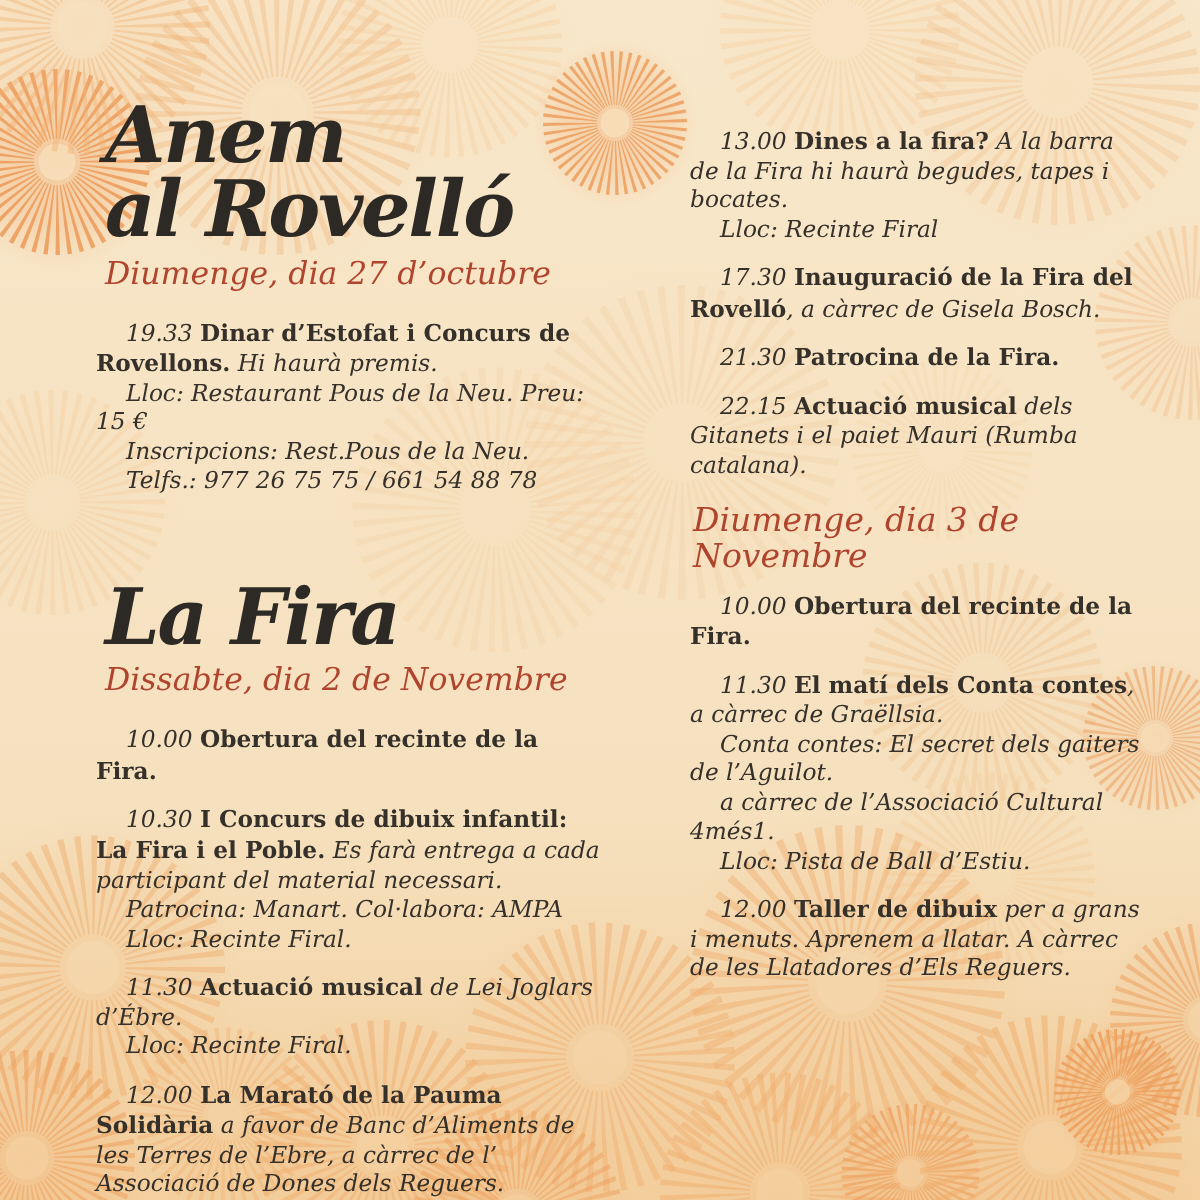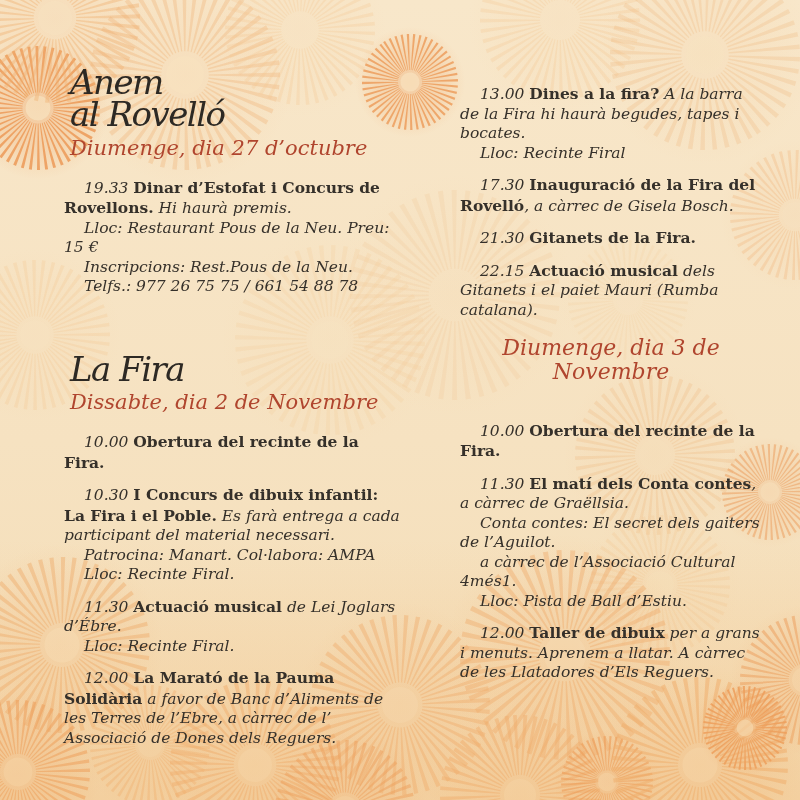--- a/index.html
+++ b/index.html
@@ -6,22 +6,22 @@
   body{width:800px;height:800px;overflow:hidden;background:#f6e3c3;}
   .poster{position:relative;width:800px;height:800px;
           font-family:"DejaVu Serif","Liberation Serif",serif;
           background:linear-gradient(180deg,#f8e7ca 0%,#f6e2c1 55%,#f4ddb6 100%);}
   #bg{position:absolute;left:0;top:0;width:800px;height:800px;display:block;}
   .col{position:absolute;top:0;}
   .col.left{left:64px;width:338px;padding-top:66px;}
   .col.right{left:460px;width:300px;padding-top:84px;}
   .sec-head{margin:0 0 18px 0;}
   .sec-head.gap{margin-top:56px;}
-  .sec-head.gap-sm{margin-top:16px;margin-bottom:36px;text-align:center;}
-  .h-title{font-style:italic;font-weight:400;font-size:34px;line-height:.95;
+  .sec-head.gap-sm{margin-top:16px;margin-bottom:9px;}
+  .h-title{font-style:italic;font-weight:700;font-size:52px;line-height:.95;
            letter-spacing:-1.5px;color:#2d2924;padding-left:6px;}
   .h-title .tline{display:block;}
   .h-date{font-style:italic;font-weight:400;font-size:21px;line-height:1.1;
           color:#b0452e;margin-top:6px;padding-left:6px;}
   .h-date.lg{font-size:22px;padding-left:2px;}
   .event{font-size:15.5px;line-height:1.26;color:#35302a;text-indent:20px;
          margin:0 0 12px 0;}
   .event .time{font-style:italic;}
   .event .etitle{font-weight:700;font-style:normal;text-align:center;}
   .event .edetail{font-style:italic;}
@@ -206,21 +206,21 @@
         <div class="h-date">Dissabte, dia 2 de Novembre</div>
       </div>
       <p class="event"><span class="time">10.00 </span><b class="etitle">Obertura del recinte de la Fira.</b></p>
       <p class="event"><span class="time">10.30 </span><b class="etitle">I Concurs de dibuix infantil: La Fira i el Poble.</b><span class="edetail"> Es farà entrega a cada participant del material necessari.</span><span class="eline">Patrocina: Manart. Col·labora: AMPA</span><span class="eline">Lloc: Recinte Firal.</span></p>
       <p class="event"><span class="time">11.30 </span><b class="etitle">Actuació musical</b><span class="edetail"> de Lei Joglars d’Ébre.</span><span class="eline">Lloc: Recinte Firal.</span></p>
       <p class="event"><span class="time">12.00 </span><b class="etitle">La Marató de la Pauma Solidària</b><span class="edetail"> a favor de Banc d’Aliments de les Terres de l’Ebre, a càrrec de l’ Associació de Dones dels Reguers.</span></p>
     </div>
   <div class="col right" id="col-right">
       <p class="event"><span class="time">13.00 </span><b class="etitle">Dines a la fira?</b><span class="edetail"> A la barra de la Fira hi haurà begudes, tapes i bocates.</span><span class="eline">Lloc: Recinte Firal</span></p>
       <p class="event"><span class="time">17.30 </span><b class="etitle">Inauguració de la Fira del Rovelló</b><span class="edetail">, a càrrec de Gisela Bosch.</span></p>
-      <p class="event"><span class="time">21.30 </span><b class="etitle">Gitanets de la Fira.</b></p>
+      <p class="event"><span class="time">21.30 </span><b class="etitle">Patrocina de la Fira.</b></p>
       <p class="event"><span class="time">22.15 </span><b class="etitle">Actuació musical</b><span class="edetail"> dels Gitanets i el paiet Mauri (Rumba catalana).</span></p>
       <div class="sec-head gap-sm">
         <div class="h-date lg">Diumenge, dia 3 de Novembre</div>
       </div>
       <p class="event"><span class="time">10.00 </span><b class="etitle">Obertura del recinte de la Fira.</b></p>
       <p class="event"><span class="time">11.30 </span><b class="etitle">El matí dels Conta contes</b><span class="edetail">, a càrrec de Graëllsia.</span><span class="eline">Conta contes: El secret dels gaiters de l’Aguilot.</span><span class="eline">a càrrec de l’Associació Cultural 4més1.</span><span class="eline">Lloc: Pista de Ball d’Estiu.</span></p>
       <p class="event"><span class="time">12.00 </span><b class="etitle">Taller de dibuix</b><span class="edetail"> per a grans i menuts. Aprenem a llatar. A càrrec de les Llatadores d’Els Reguers.</span></p>
     </div>
 </div>
 

